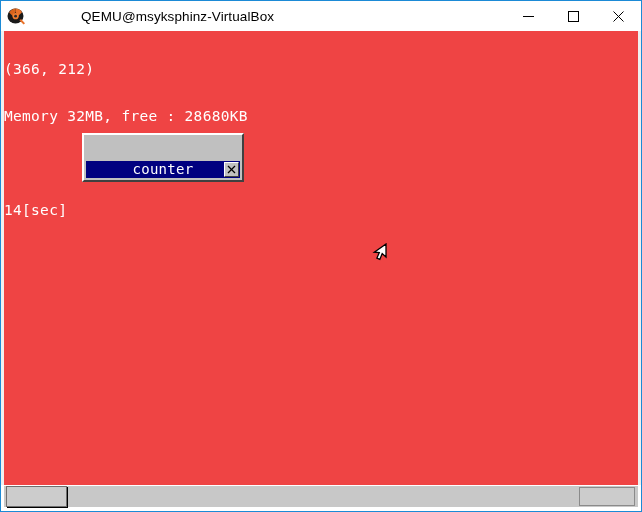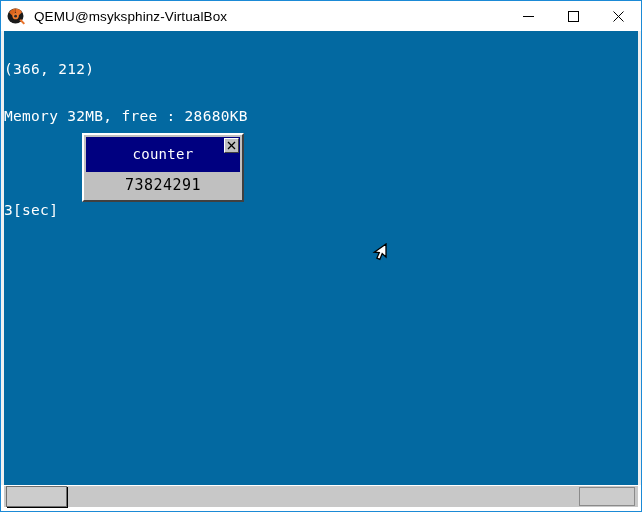--- a/index.html
+++ b/index.html
@@ -42,20 +42,21 @@
     margin-left: 5px;
     margin-right: 8px;
     position: relative;
     flex: 0 0 auto;
   }
   #title-text {
     font-size: 13.5px;
     color: #000000;
     letter-spacing: 0.1px;
     white-space: nowrap;
+    margin-left: 47px;
   }
   #window-controls {
     position: absolute;
     right: 0;
     top: 0;
     height: 30px;
     display: flex;
   }
   .win-btn {
     width: 45px;
@@ -72,21 +73,21 @@
     flex: 1 1 auto;
     position: relative;
     background: #008080;
     overflow: hidden;
     margin: 0 3px 0 3px;
   }
   #vm-screen {
     position: absolute;
     left: 0; top: 0;
     right: 0; bottom: 0;
-    background: #0369a1;
+    background: #ef4444;
   }
 
   
   #console-text {
     position: absolute;
     left: 0px;
     top: 0px;
     font-family: "DejaVu Sans Mono", "Liberation Mono", monospace;
     font-size: 14.5px;
     line-height: 15.6px;
@@ -105,26 +106,27 @@
     width: 162px;
     box-sizing: border-box;
     background: #c0c0c0;
     border-top: 2px solid #ffffff;
     border-left: 2px solid #ffffff;
     border-right: 2px solid #404040;
     border-bottom: 2px solid #404040;
     padding: 2px;
   }
   #counter-titlebar {
-    height: 35px;
+    height: 17px;
     background: #000080;
     display: flex;
     align-items: center;
     justify-content: center;
     position: relative;
+    margin-top: 24px;
   }
   #counter-title {
     font-family: "DejaVu Sans Mono", "Liberation Mono", monospace;
     font-size: 14px;
     color: #ffffff;
     letter-spacing: 0.3px;
     line-height: 17px;
   }
   #counter-close {
     position: absolute;
@@ -245,36 +247,33 @@
     </div>
   </div>
 
   <div id="vm-display">
     <div id="vm-screen">
 
       <div id="console-text">
         <div class="console-line">(366, 212)</div>
         <div class="console-line">Memory 32MB, free : 28680KB</div>
         <div class="console-blank"></div>
-        <div class="console-line">3[sec]</div>
+        <div class="console-line">14[sec]</div>
       </div>
 
       <div id="counter-dialog">
         <div id="counter-titlebar">
           <span id="counter-title">counter</span>
           <div id="counter-close">
             <svg width="9" height="9" viewBox="0 0 9 9">
               <line x1="1" y1="1" x2="8" y2="8" stroke="#000000" stroke-width="1.3"></line>
               <line x1="8" y1="1" x2="1" y2="8" stroke="#000000" stroke-width="1.3"></line>
             </svg>
           </div>
         </div>
-        <div id="counter-body">
-          <span id="counter-value">73824291</span>
-        </div>
       </div>
 
       <div id="mouse-cursor">
         <svg width="20" height="24" viewBox="0 0 20 24">
           <path d="M16 1 L16 14 L12.2 10.6 L9.8 16.4 L6.9 15.1 L9.3 9.6 L4.3 9.2 Z" fill="#ffffff" stroke="#000000" stroke-width="1.3" stroke-linejoin="miter"></path>
         </svg>
       </div>
 
     </div>
   </div>

